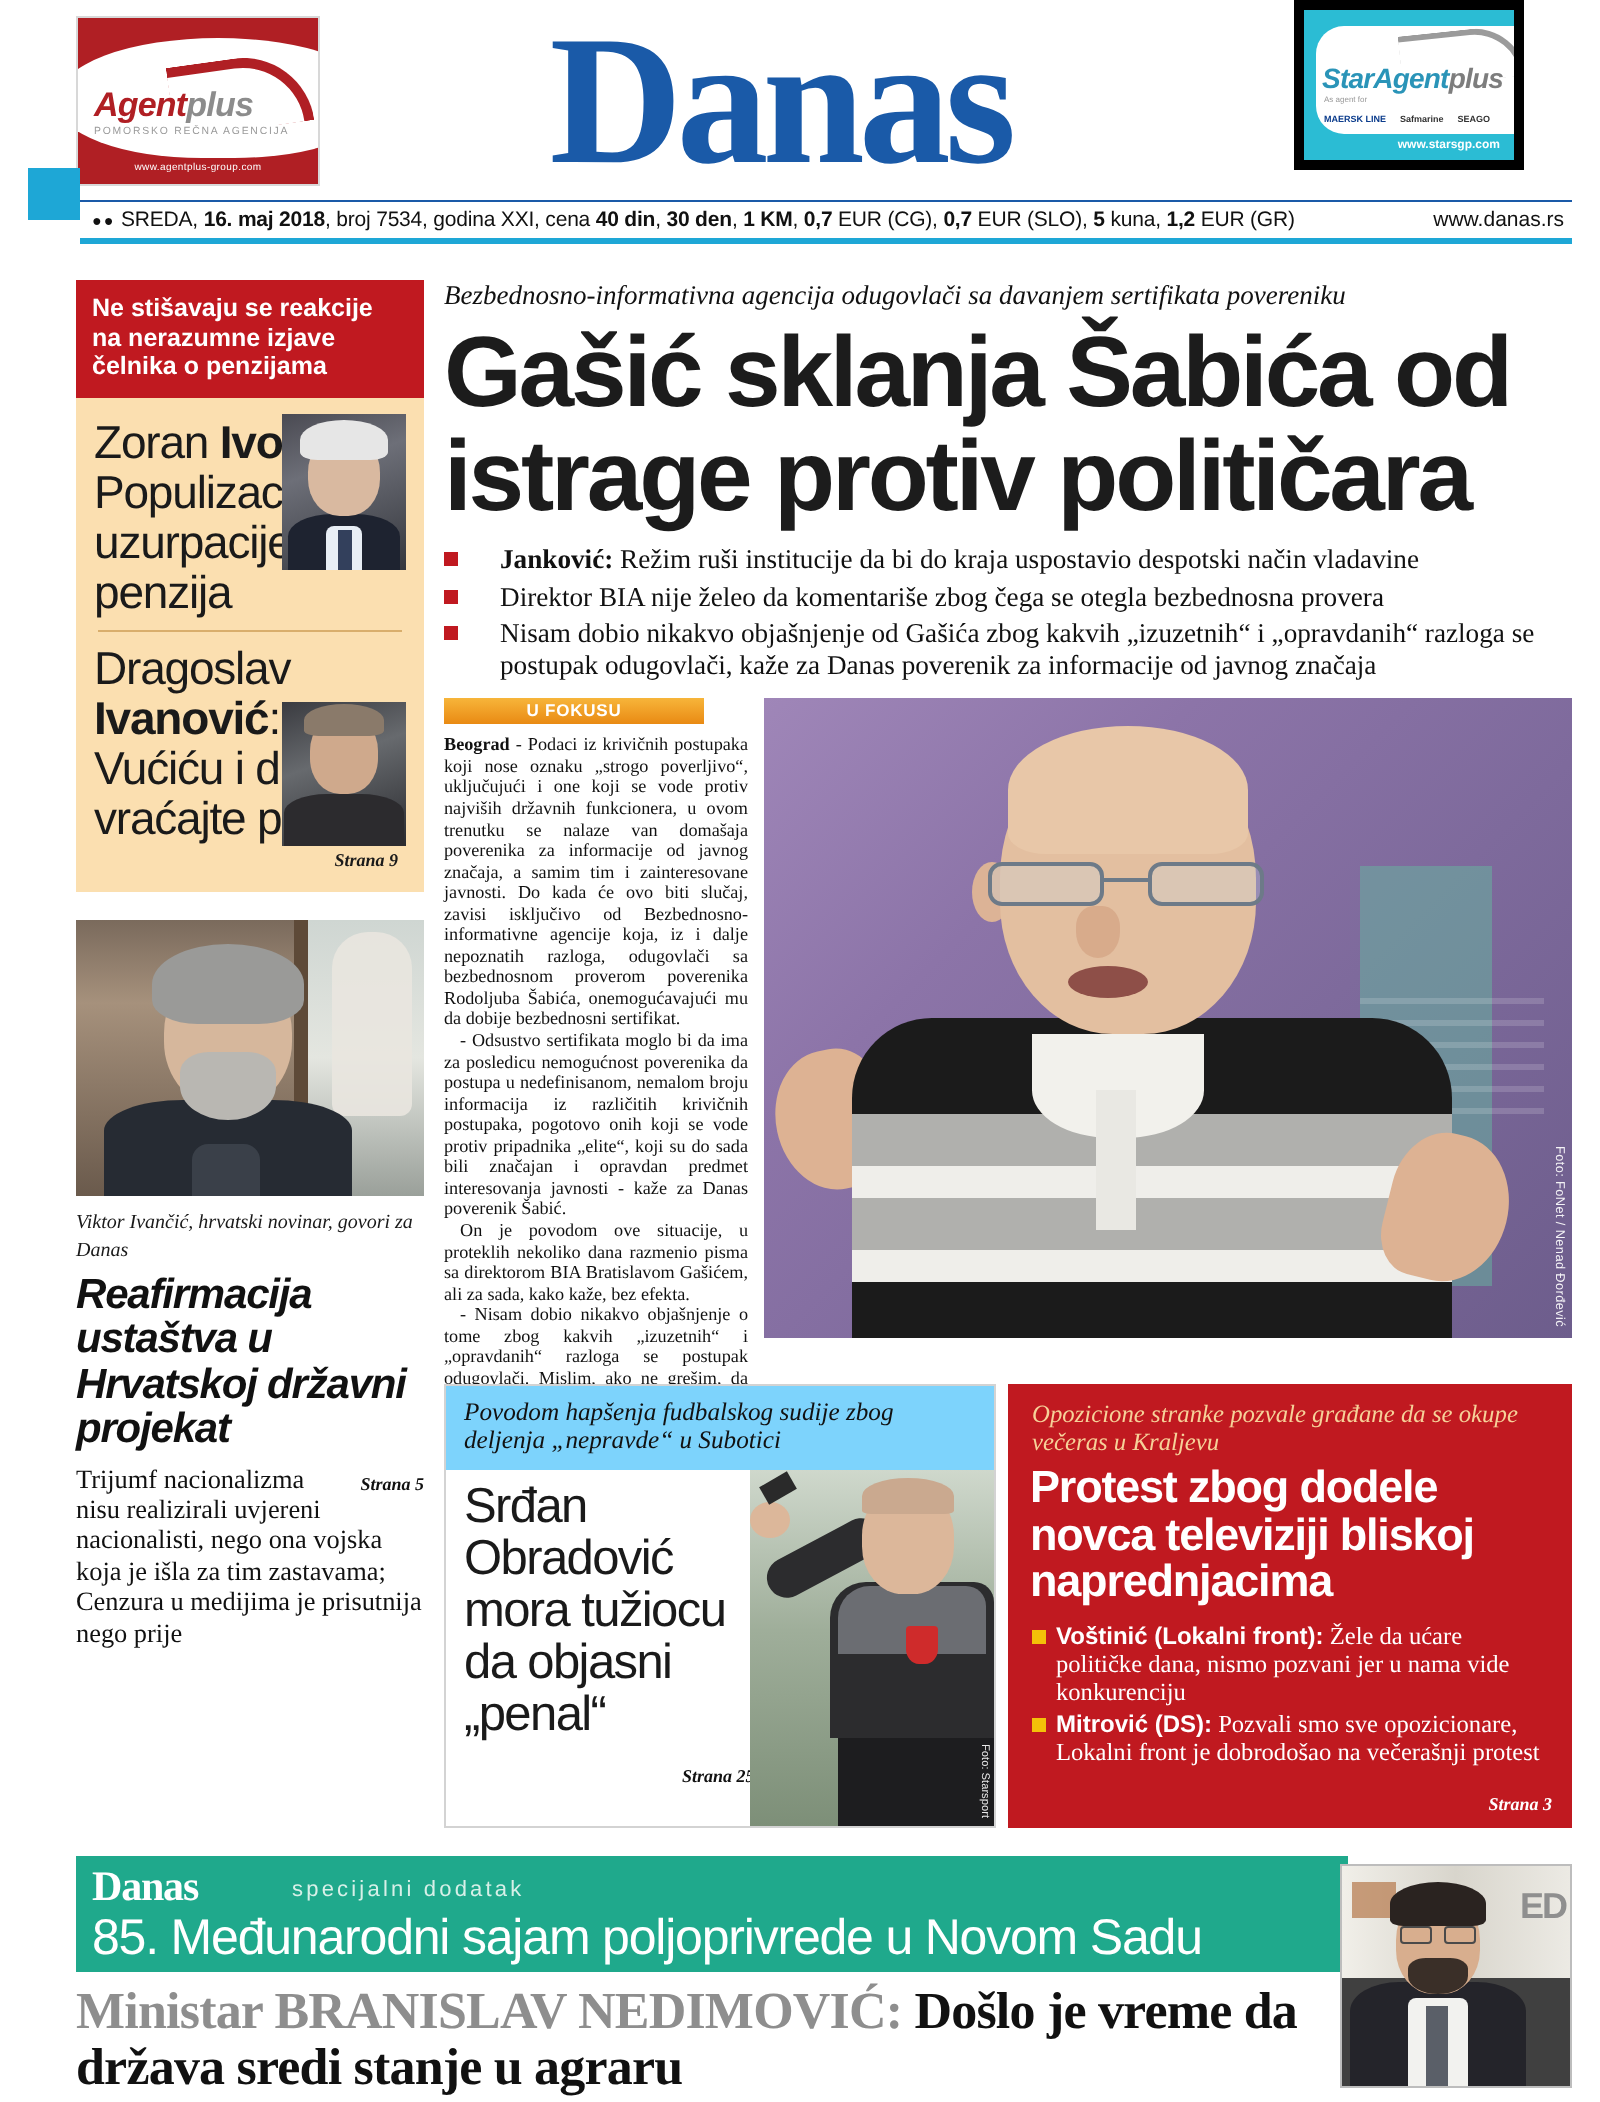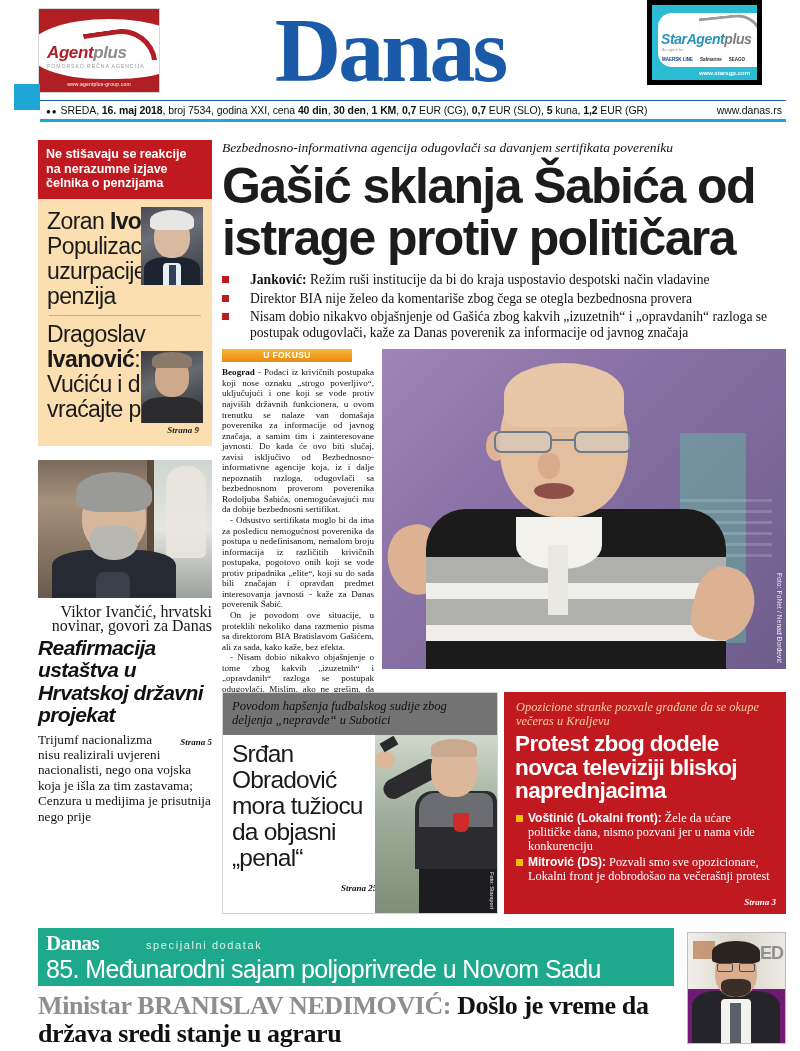--- a/index.html
+++ b/index.html
@@ -183,22 +183,22 @@
   .vp-hair { position:absolute; left:38px; top:12px; width:76px; height:40px;
     background:#9a9a98; border-radius:50% 50% 30% 30%; }
   .vp-beard { position:absolute; left:52px; top:66px; width:48px; height:34px;
     background:#b9b7b2; border-radius:30% 30% 50% 50%; }
   .vp-body { position:absolute; left:14px; bottom:0; width:124px; height:48px;
     background:#262b33; border-radius:32% 32% 0 0; }
   .vp-shirt { position:absolute; left:58px; bottom:0; width:34px; height:26px;
     background:#3a4049; border-radius:8px 8px 0 0; }
 
   .viktor-cap {
-    font-family:"Liberation Serif", serif; 
-    font-size:16px; line-height:14px; color:#1a1a1a; padding:7px 0 4px 0;text-align:right;
+    font-family:"Liberation Serif", serif; font-style:italic;
+    font-size:10px; line-height:14px; color:#1a1a1a; padding:7px 0 4px 0;
   }
   .viktor-h {
     font-family:"Liberation Sans", sans-serif; font-weight:bold;
     font-size:21px; line-height:22.5px; color:#111; letter-spacing:-0.6px;font-style:italic;
   }
   .viktor-lead {
     font-family:"Liberation Serif", serif; font-size:13.2px;
     line-height:15.4px; color:#111; padding-top:5px; position:relative;
   }
   .viktor-lead .strana-inline {
@@ -298,21 +298,21 @@
     writing-mode:vertical-rl; text-orientation:mixed;
     letter-spacing:0.2px; opacity:.92;
   }
 
   
   .srdjan-box {
     position:absolute; left:222px; top:692px; width:276px; height:222px;
     border:1px solid #d3d3d3; background:#fff; overflow:hidden;
   }
   .srdjan-head {
-    background:#737373; padding:6px 8px 7px 9px;
+    background:#7dd3fc; padding:6px 8px 7px 9px;
     font-family:"Liberation Serif", serif; font-style:italic;
     font-size:12.6px; line-height:14.4px; color:#111;
   }
   .srdjan-body { position:relative; height:178px; }
   .srdjan-h {
     position:absolute; left:9px; top:6px; width:152px;
     font-family:"Liberation Sans", sans-serif; font-size:24.5px;
     line-height:26px; color:#1a1a1a; letter-spacing:-0.8px;
   }
   .srdjan-strana {
@@ -396,22 +396,22 @@
     color:#fff; letter-spacing:-0.6px; white-space:nowrap;
   }
   .minister-line {
     position:absolute; left:38px; top:992px; width:630px;
     font-family:"Liberation Serif", serif; font-weight:bold;
     font-size:26px; line-height:28px; color:#111; letter-spacing:-0.4px;
   }
   .minister-line .gray { color:#8e8e8e; }
 
   .bb-photo {
-    position:absolute; right:14px; top:932px; width:99px; height:112px;
-    border:1px solid #bdbdbd; background:#701a75; overflow:hidden;
+    position:absolute; right:14px; top:932px; width:116px; height:112px;
+    border:1px solid #bdbdbd; background:#404040; overflow:hidden;
   }
   .bbp-back { position:absolute; left:0; top:0; width:100%; height:56px;
     background:linear-gradient(90deg,#f1efe9 0%,#d8d5cc 50%,#eceae4 100%); }
   .bbp-word { position:absolute; right:2px; top:10px;
     font-family:"Liberation Sans", sans-serif; font-weight:bold; font-size:18px;
     color:#8f8f8f; letter-spacing:-1px; }
   .bbp-logo { position:absolute; left:5px; top:8px; width:22px; height:18px;
     background:#b5784a; opacity:.7; }
   .bbp-head { position:absolute; left:27px; top:14px; width:42px; height:50px;
     background:#d8ae8e; border-radius:46% 46% 44% 44%; }

